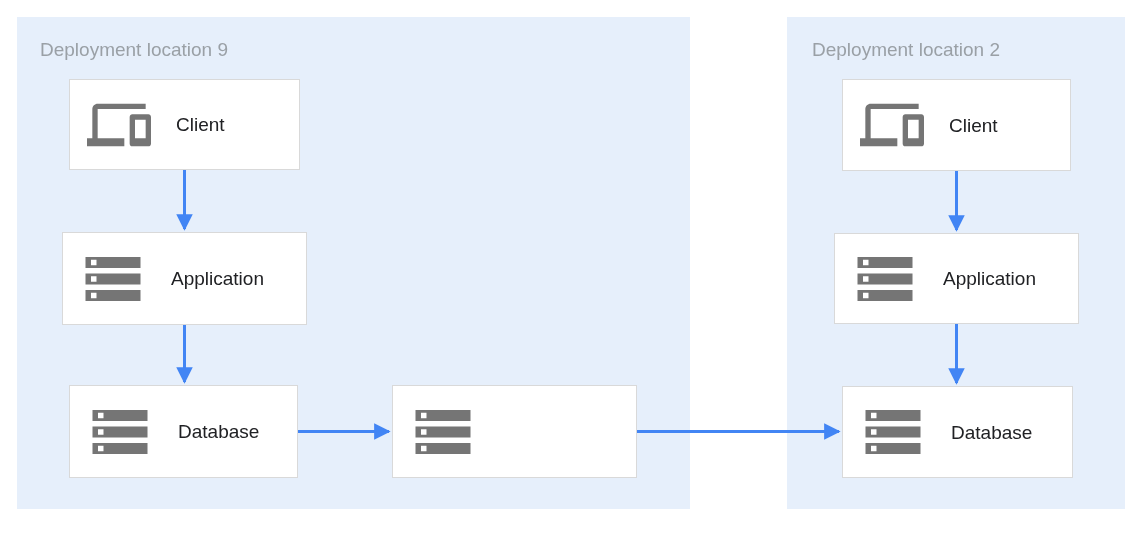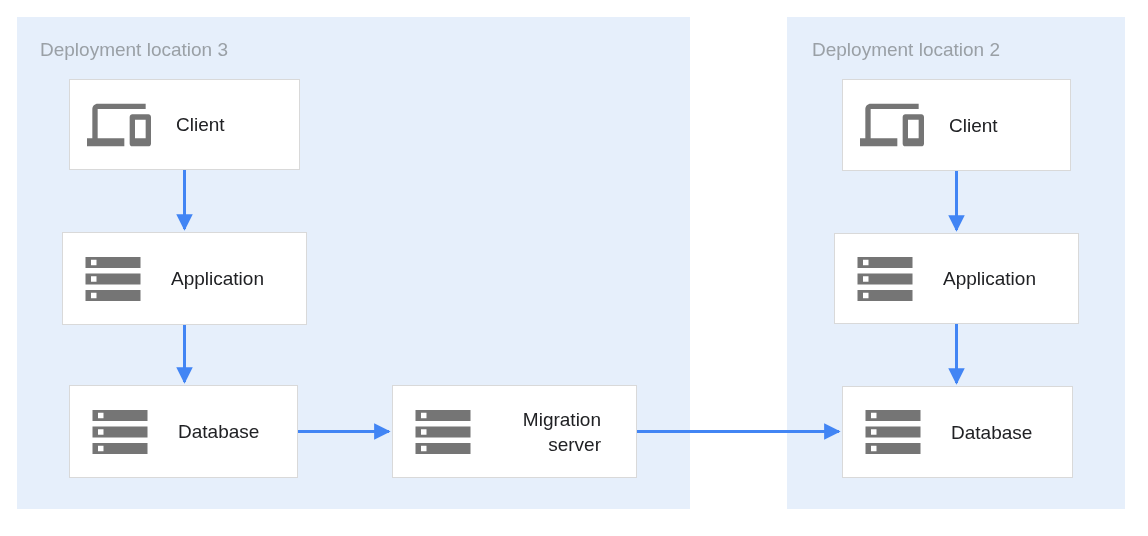--- a/index.html
+++ b/index.html
@@ -80,21 +80,21 @@
   #node-app2      { left: 834px; top: 233px; width: 245px; height: 91px; }
   #node-db2       { left: 842px; top: 386px; width: 231px; height: 92px; }
   #node-migration .label { max-width: 100px; }
 </style>
 </head>
 <body>
 
 <div class="canvas">
 
   <div class="panel panel-1">
-    <div class="panel-title">Deployment location 3</div>
+    <div class="panel-title">Deployment location 9</div>
   </div>
 
   <div class="panel panel-2">
     <div class="panel-title">Deployment location 2</div>
   </div>
 
   <svg class="connectors" width="1148" height="536" viewBox="0 0 1148 536" aria-hidden="true">
     <defs>
       <marker id="ah" viewBox="0 0 10 10" refX="9" refY="5" markerWidth="5.5" markerHeight="5.5" orient="auto-start-reverse">
         <path class="arrowhead" d="M0 0 L10 5 L0 10 z"></path>
@@ -134,21 +134,20 @@
     </span>
     <span class="label">Database</span>
   </div>
 
   <div class="node" id="node-migration">
     <span class="icon">
       <svg width="66" height="66" viewBox="0 0 24 24">
           <path d="M2 20h20v-4H2v4zm2-3h2v2H4v-2zM2 4v4h20V4H2zm4 3H4V5h2v2zm-4 7h20v-4H2v4zm2-3h2v2H4v-2z"></path>
         </svg>
     </span>
-    <span class="label">Migration server</span>
   </div>
 
   <div class="node" id="node-client2">
     <span class="icon">
       <svg width="64" height="64" viewBox="0 0 24 24">
           <path d="M4 6h18V4H4c-1.1 0-2 .9-2 2v11H0v3h14v-3H4V6zm19 2h-6c-.55 0-1 .45-1 1v10c0 .55.45 1 1 1h6c.55 0 1-.45 1-1V9c0-.55-.45-1-1-1zm-1 9h-4v-7h4v7z"></path>
         </svg>
     </span>
     <span class="label">Client</span>
   </div>

